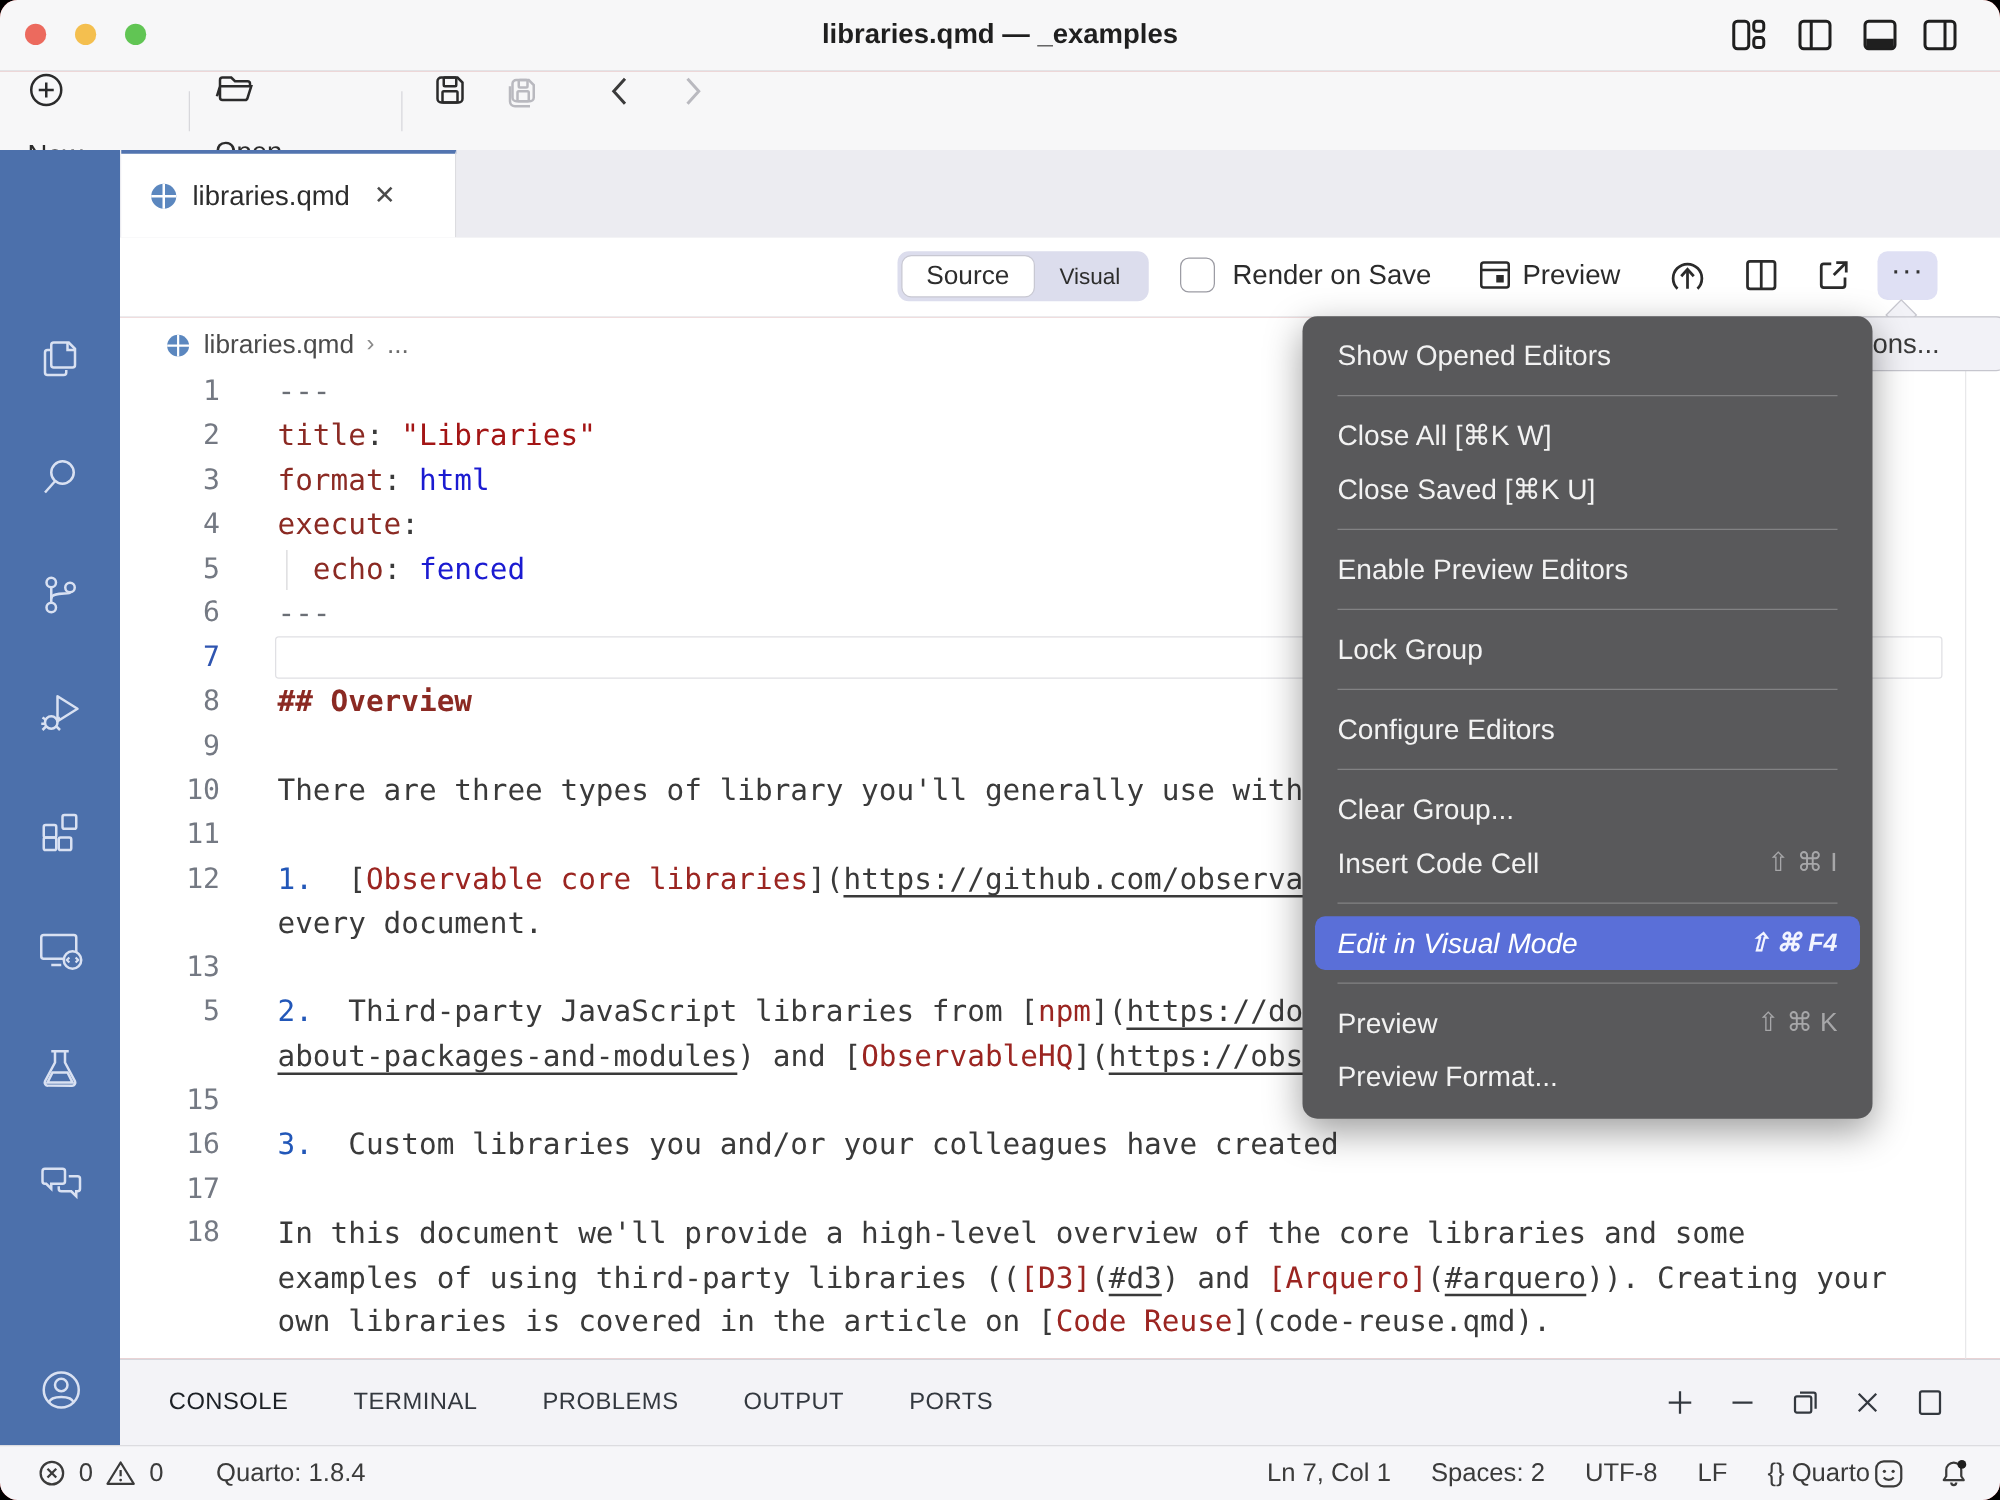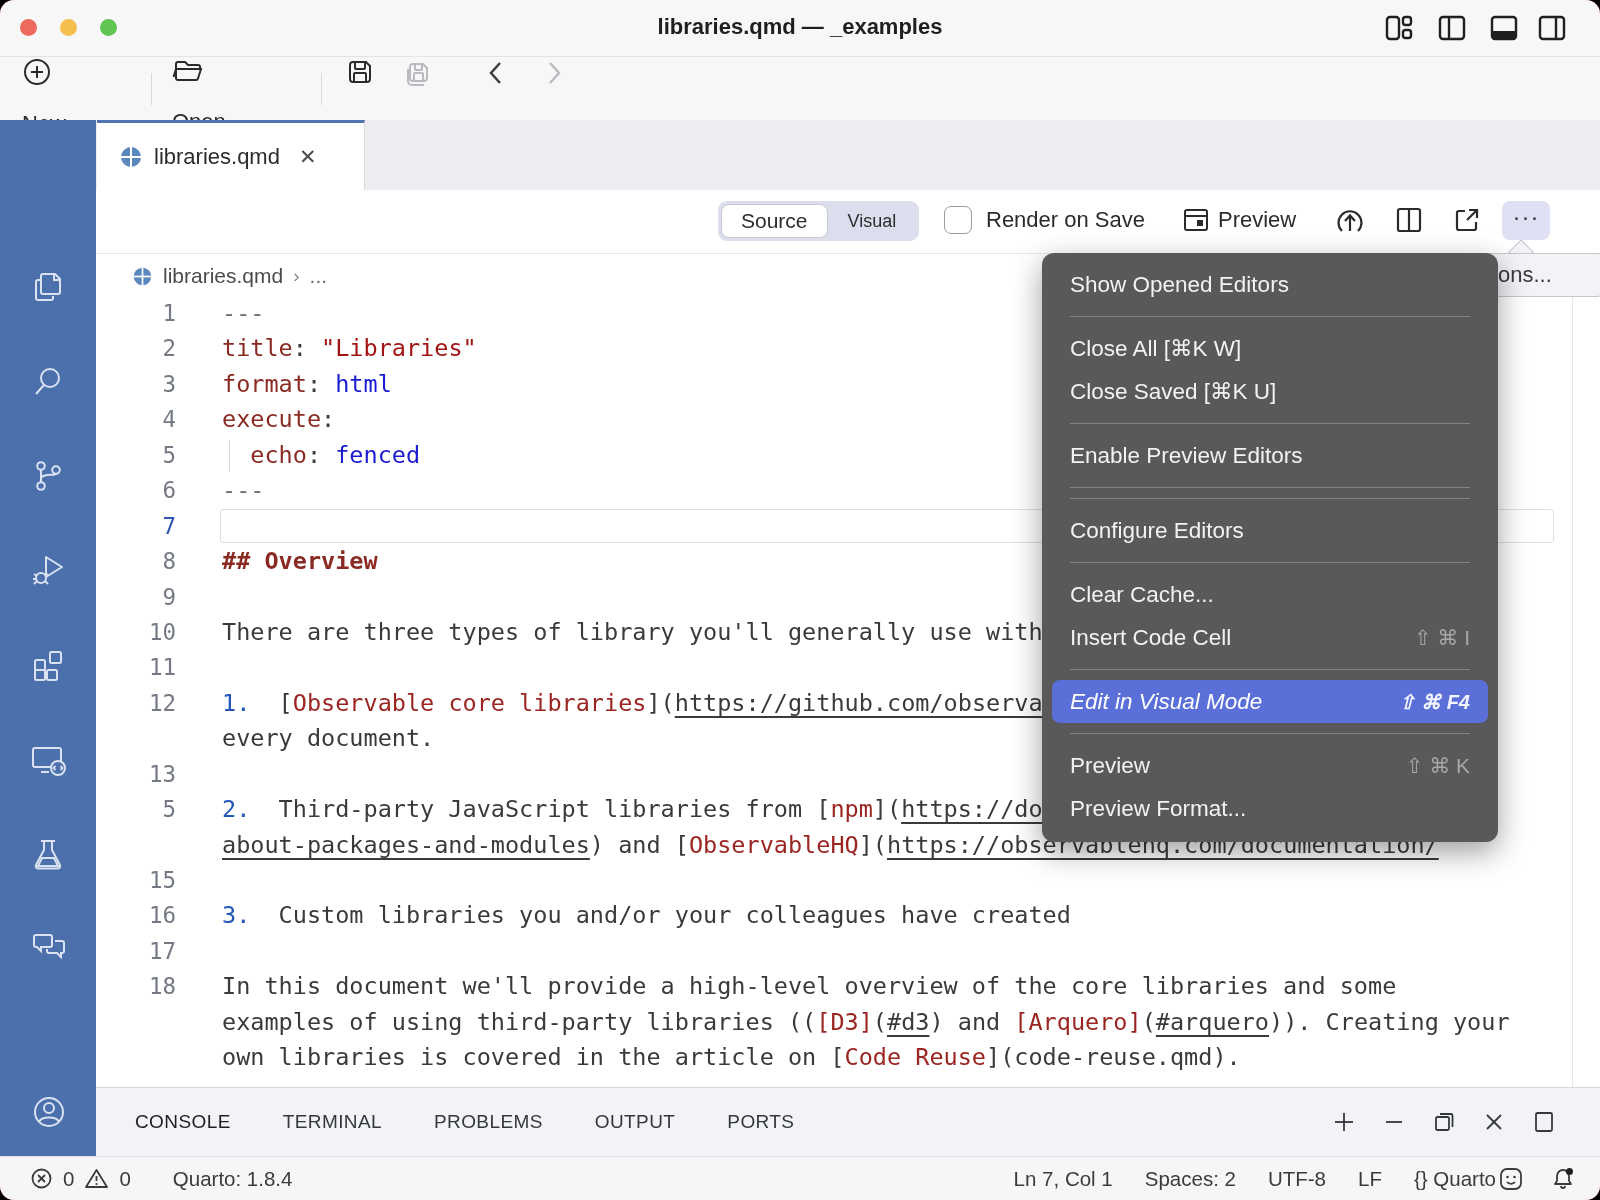--- a/index.html
+++ b/index.html
@@ -385,27 +385,30 @@
         <span class="mi-label">Close All [⌘K W]</span>
       </div>
       <div class="menu-item">
         <span class="mi-label">Close Saved [⌘K U]</span>
       </div>
       <div class="menu-sep"></div>
       <div class="menu-item">
         <span class="mi-label">Enable Preview Editors</span>
       </div>
       <div class="menu-sep"></div>
+      <div class="menu-item">
+        <span class="mi-label">Lock Group</span>
+      </div>
       <div class="menu-sep"></div>
       <div class="menu-item">
         <span class="mi-label">Configure Editors</span>
       </div>
       <div class="menu-sep"></div>
       <div class="menu-item">
-        <span class="mi-label">Clear Cache...</span>
+        <span class="mi-label">Clear Group...</span>
       </div>
       <div class="menu-item">
         <span class="mi-label">Insert Code Cell</span>
         <span class="mi-sc">⇧ ⌘ I</span>
       </div>
       <div class="menu-sep"></div>
       <div class="menu-item hl">
         <span class="mi-label">Edit in Visual Mode</span>
         <span class="mi-sc">⇧ ⌘ F4</span>
       </div>

